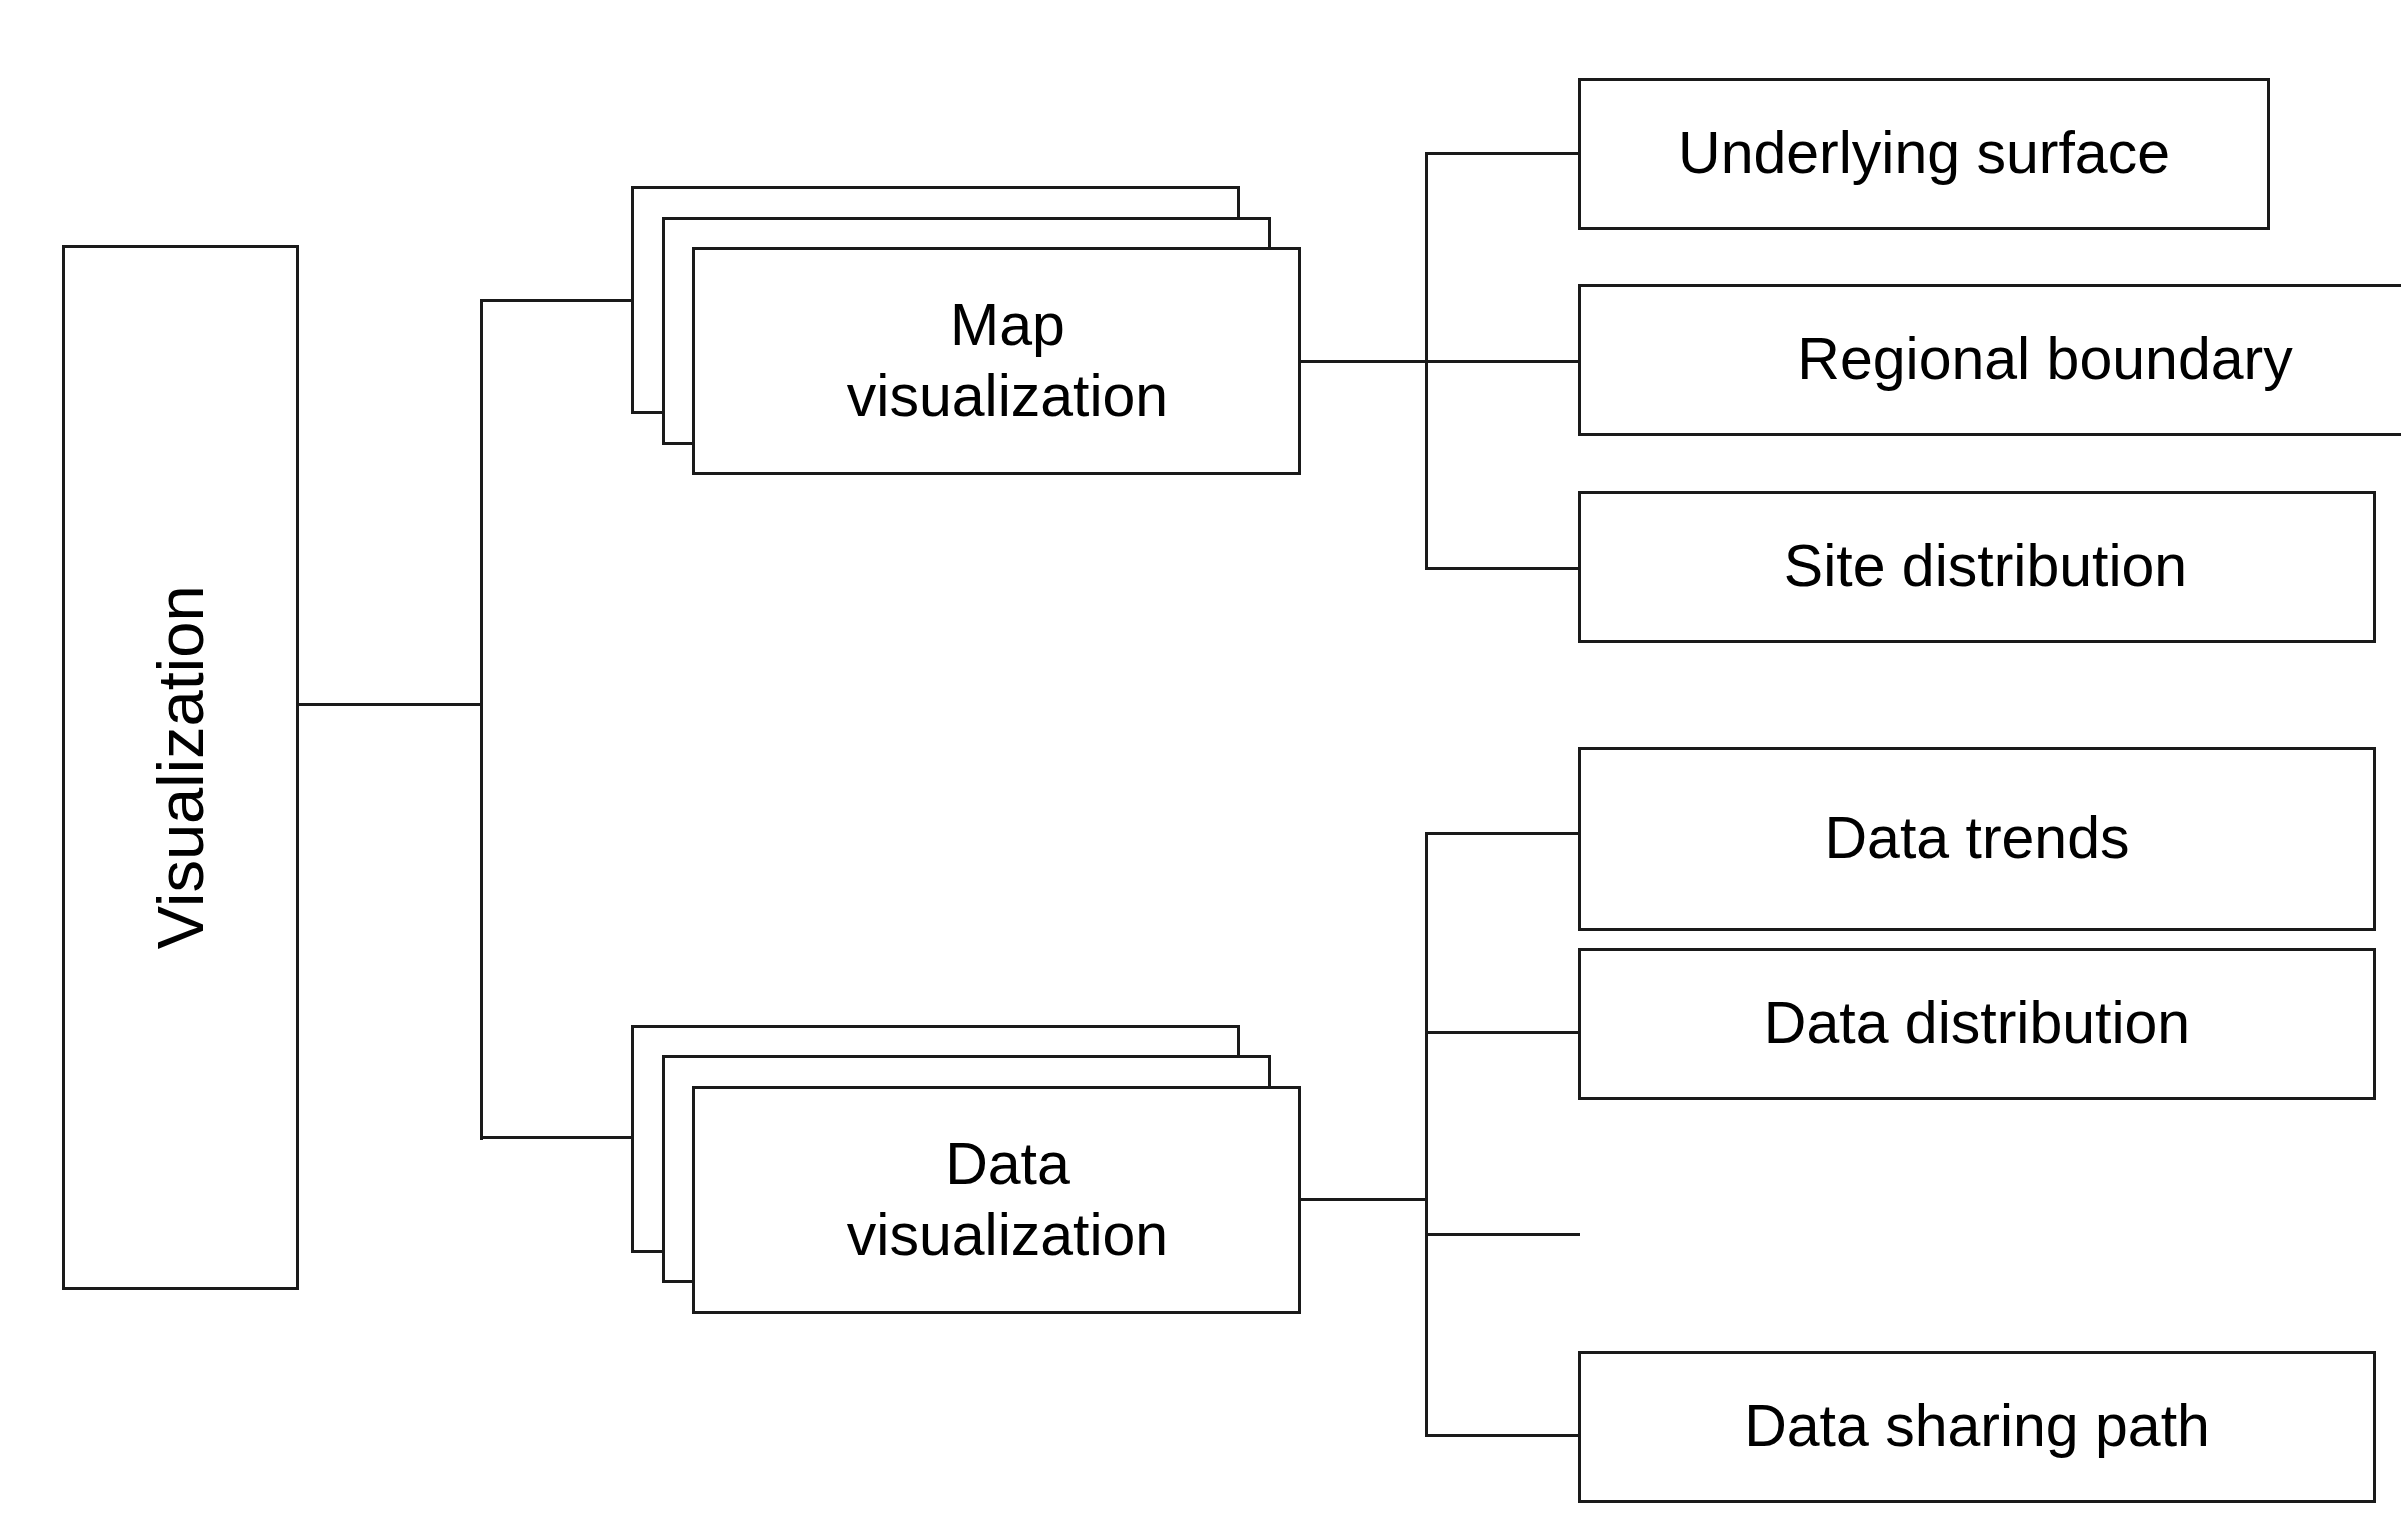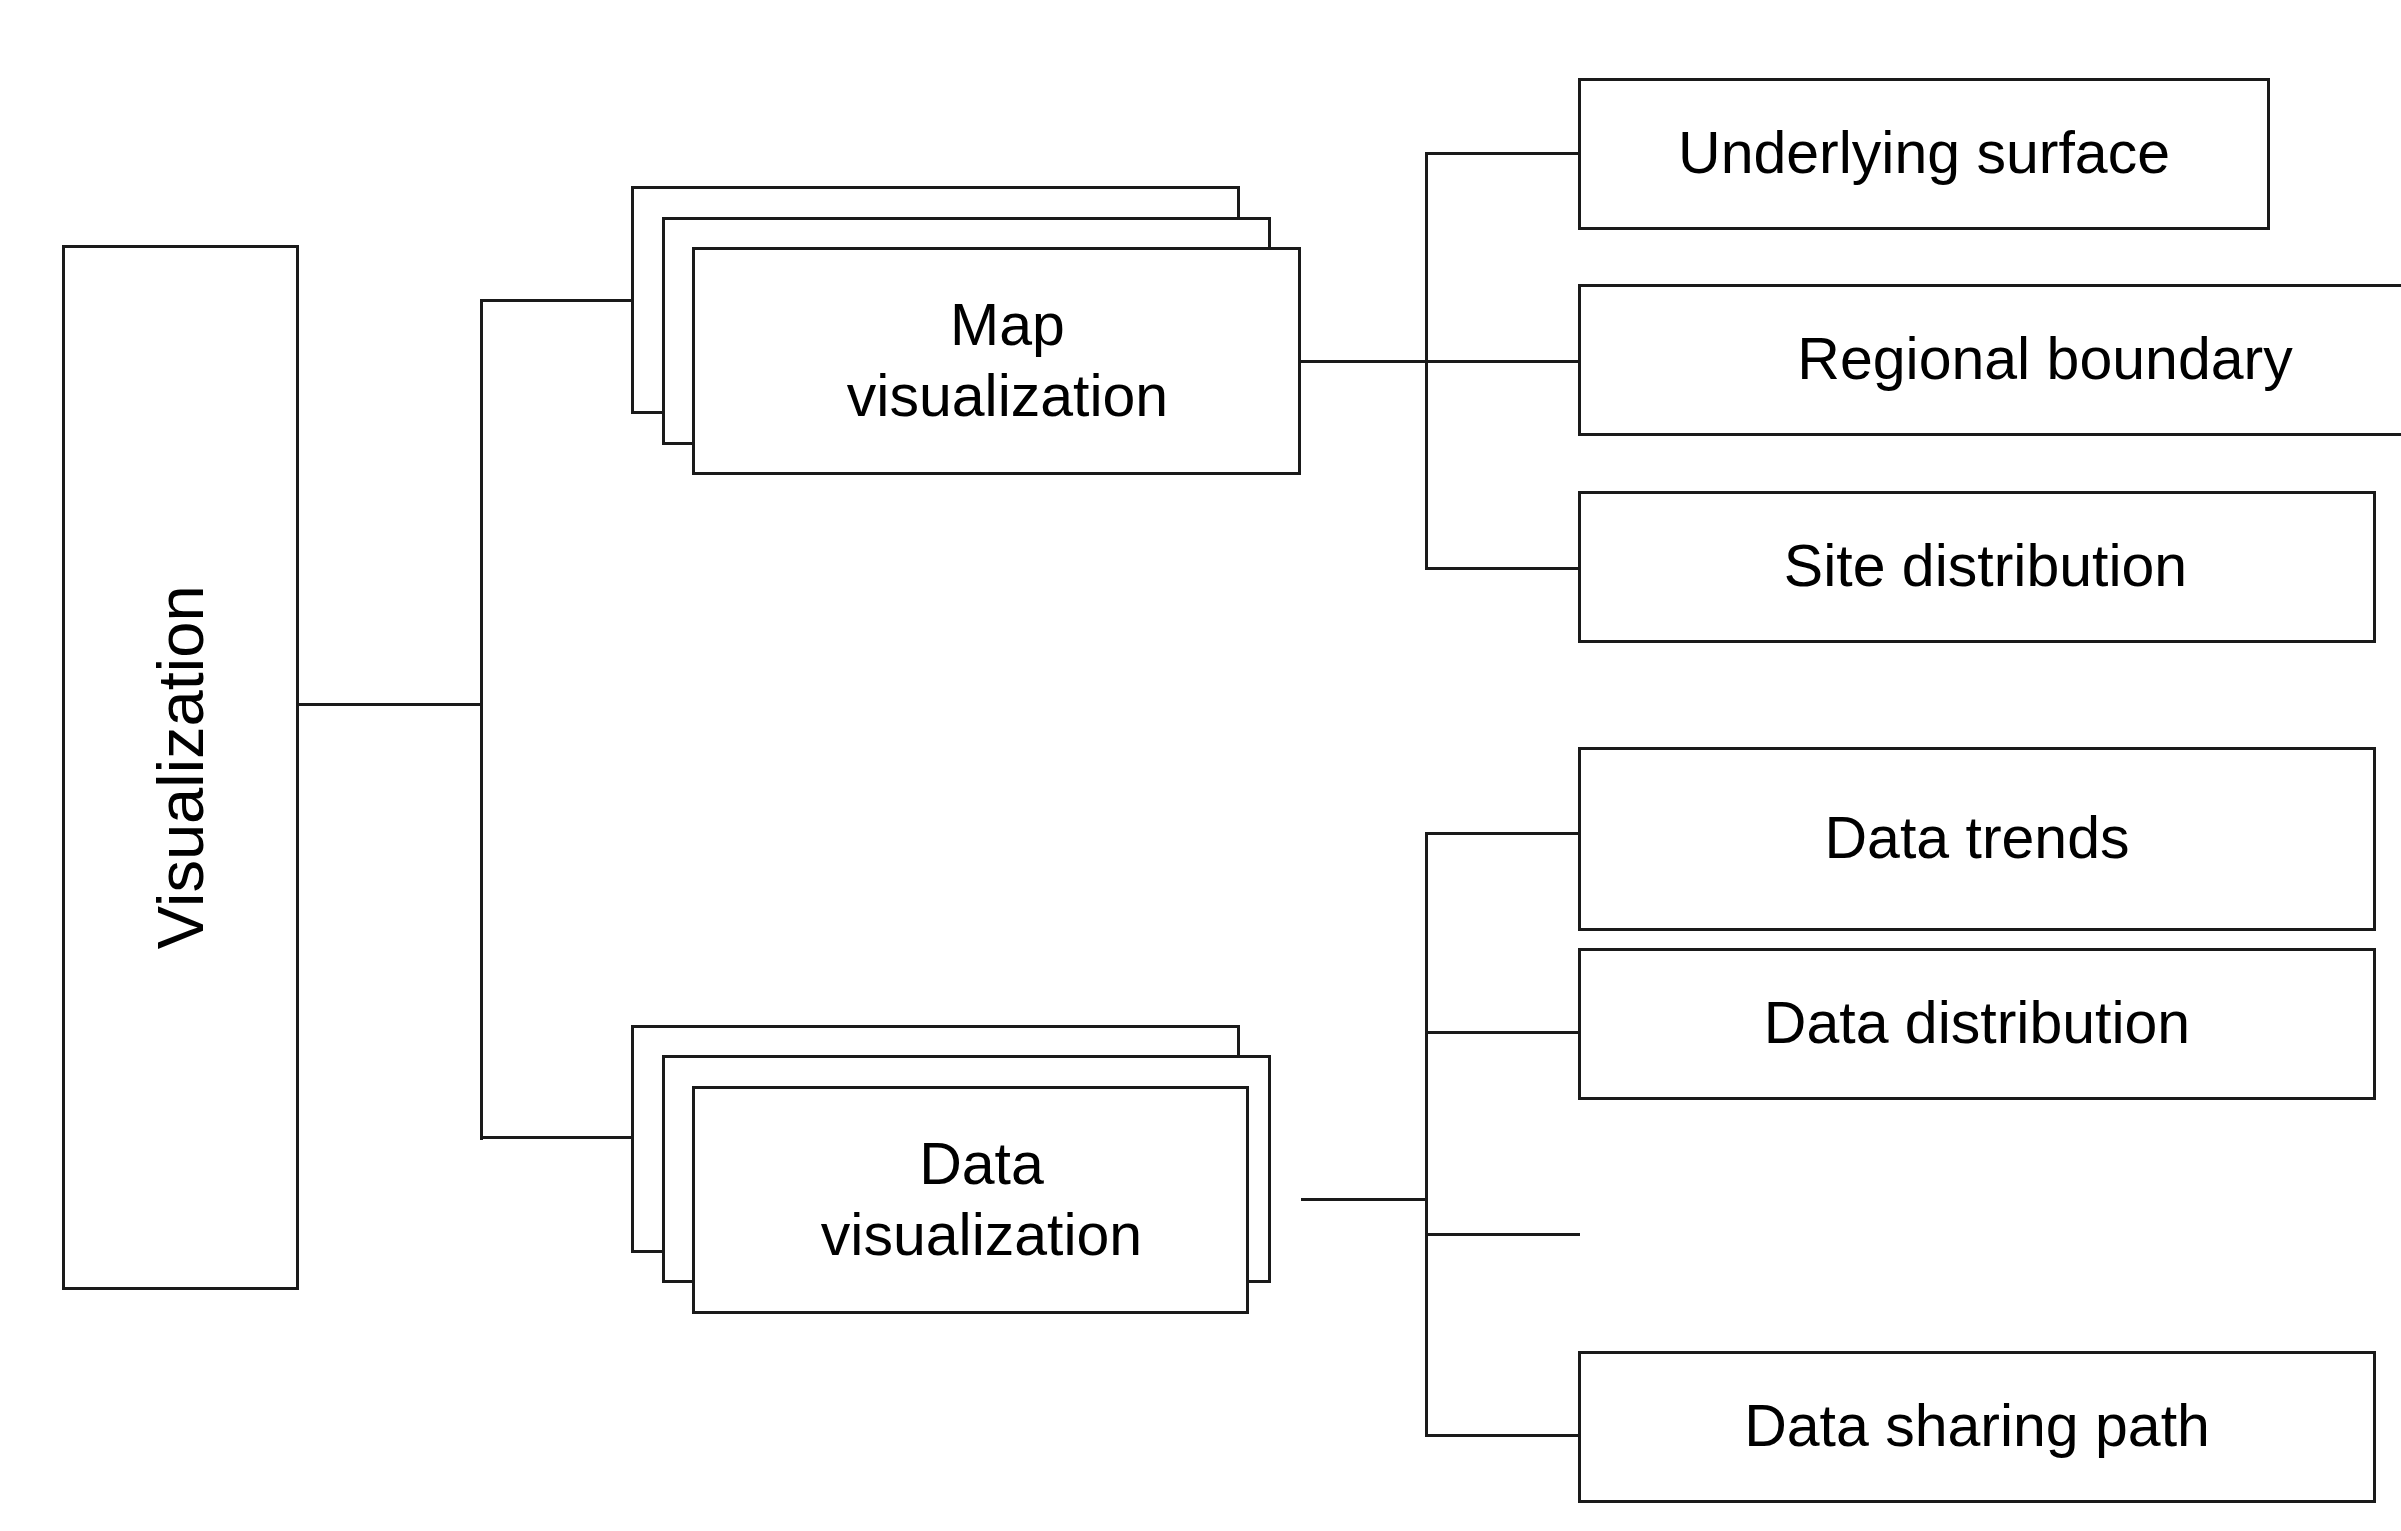--- a/index.html
+++ b/index.html
@@ -90,21 +90,21 @@
   <div class="box" style="left:1578px; top:284px; width:934px; height:152px;">
     <span>Regional boundary</span>
   </div>
   <div class="box" style="left:1578px; top:491px; width:798px; height:152px;padding-left:17px;">
     <span>Site distribution</span>
   </div>
 
   <div class="stack">
     <div class="card" style="left:631px; top:1025px; width:609px; height:228px;"></div>
     <div class="card" style="left:662px; top:1055px; width:609px; height:228px;"></div>
-    <div class="card front" style="left:692px; top:1086px; width:557px; height:228px;">
+    <div class="card front" style="left:692px; top:1086px; width:609px; height:228px;">
       <span>Data
 visualization</span>
     </div>
   </div>
 
   <div class="h-line" style="left:1301px; top:1198px; width:126px;"></div>
   <div class="v-line" style="left:1425px; top:833px; height:602px;"></div>
   <div class="h-line" style="left:1425px; top:832px; width:155px;"></div>
   <div class="h-line" style="left:1425px; top:1031px; width:155px;"></div>
   <div class="h-line" style="left:1425px; top:1233px; width:155px;"></div>

